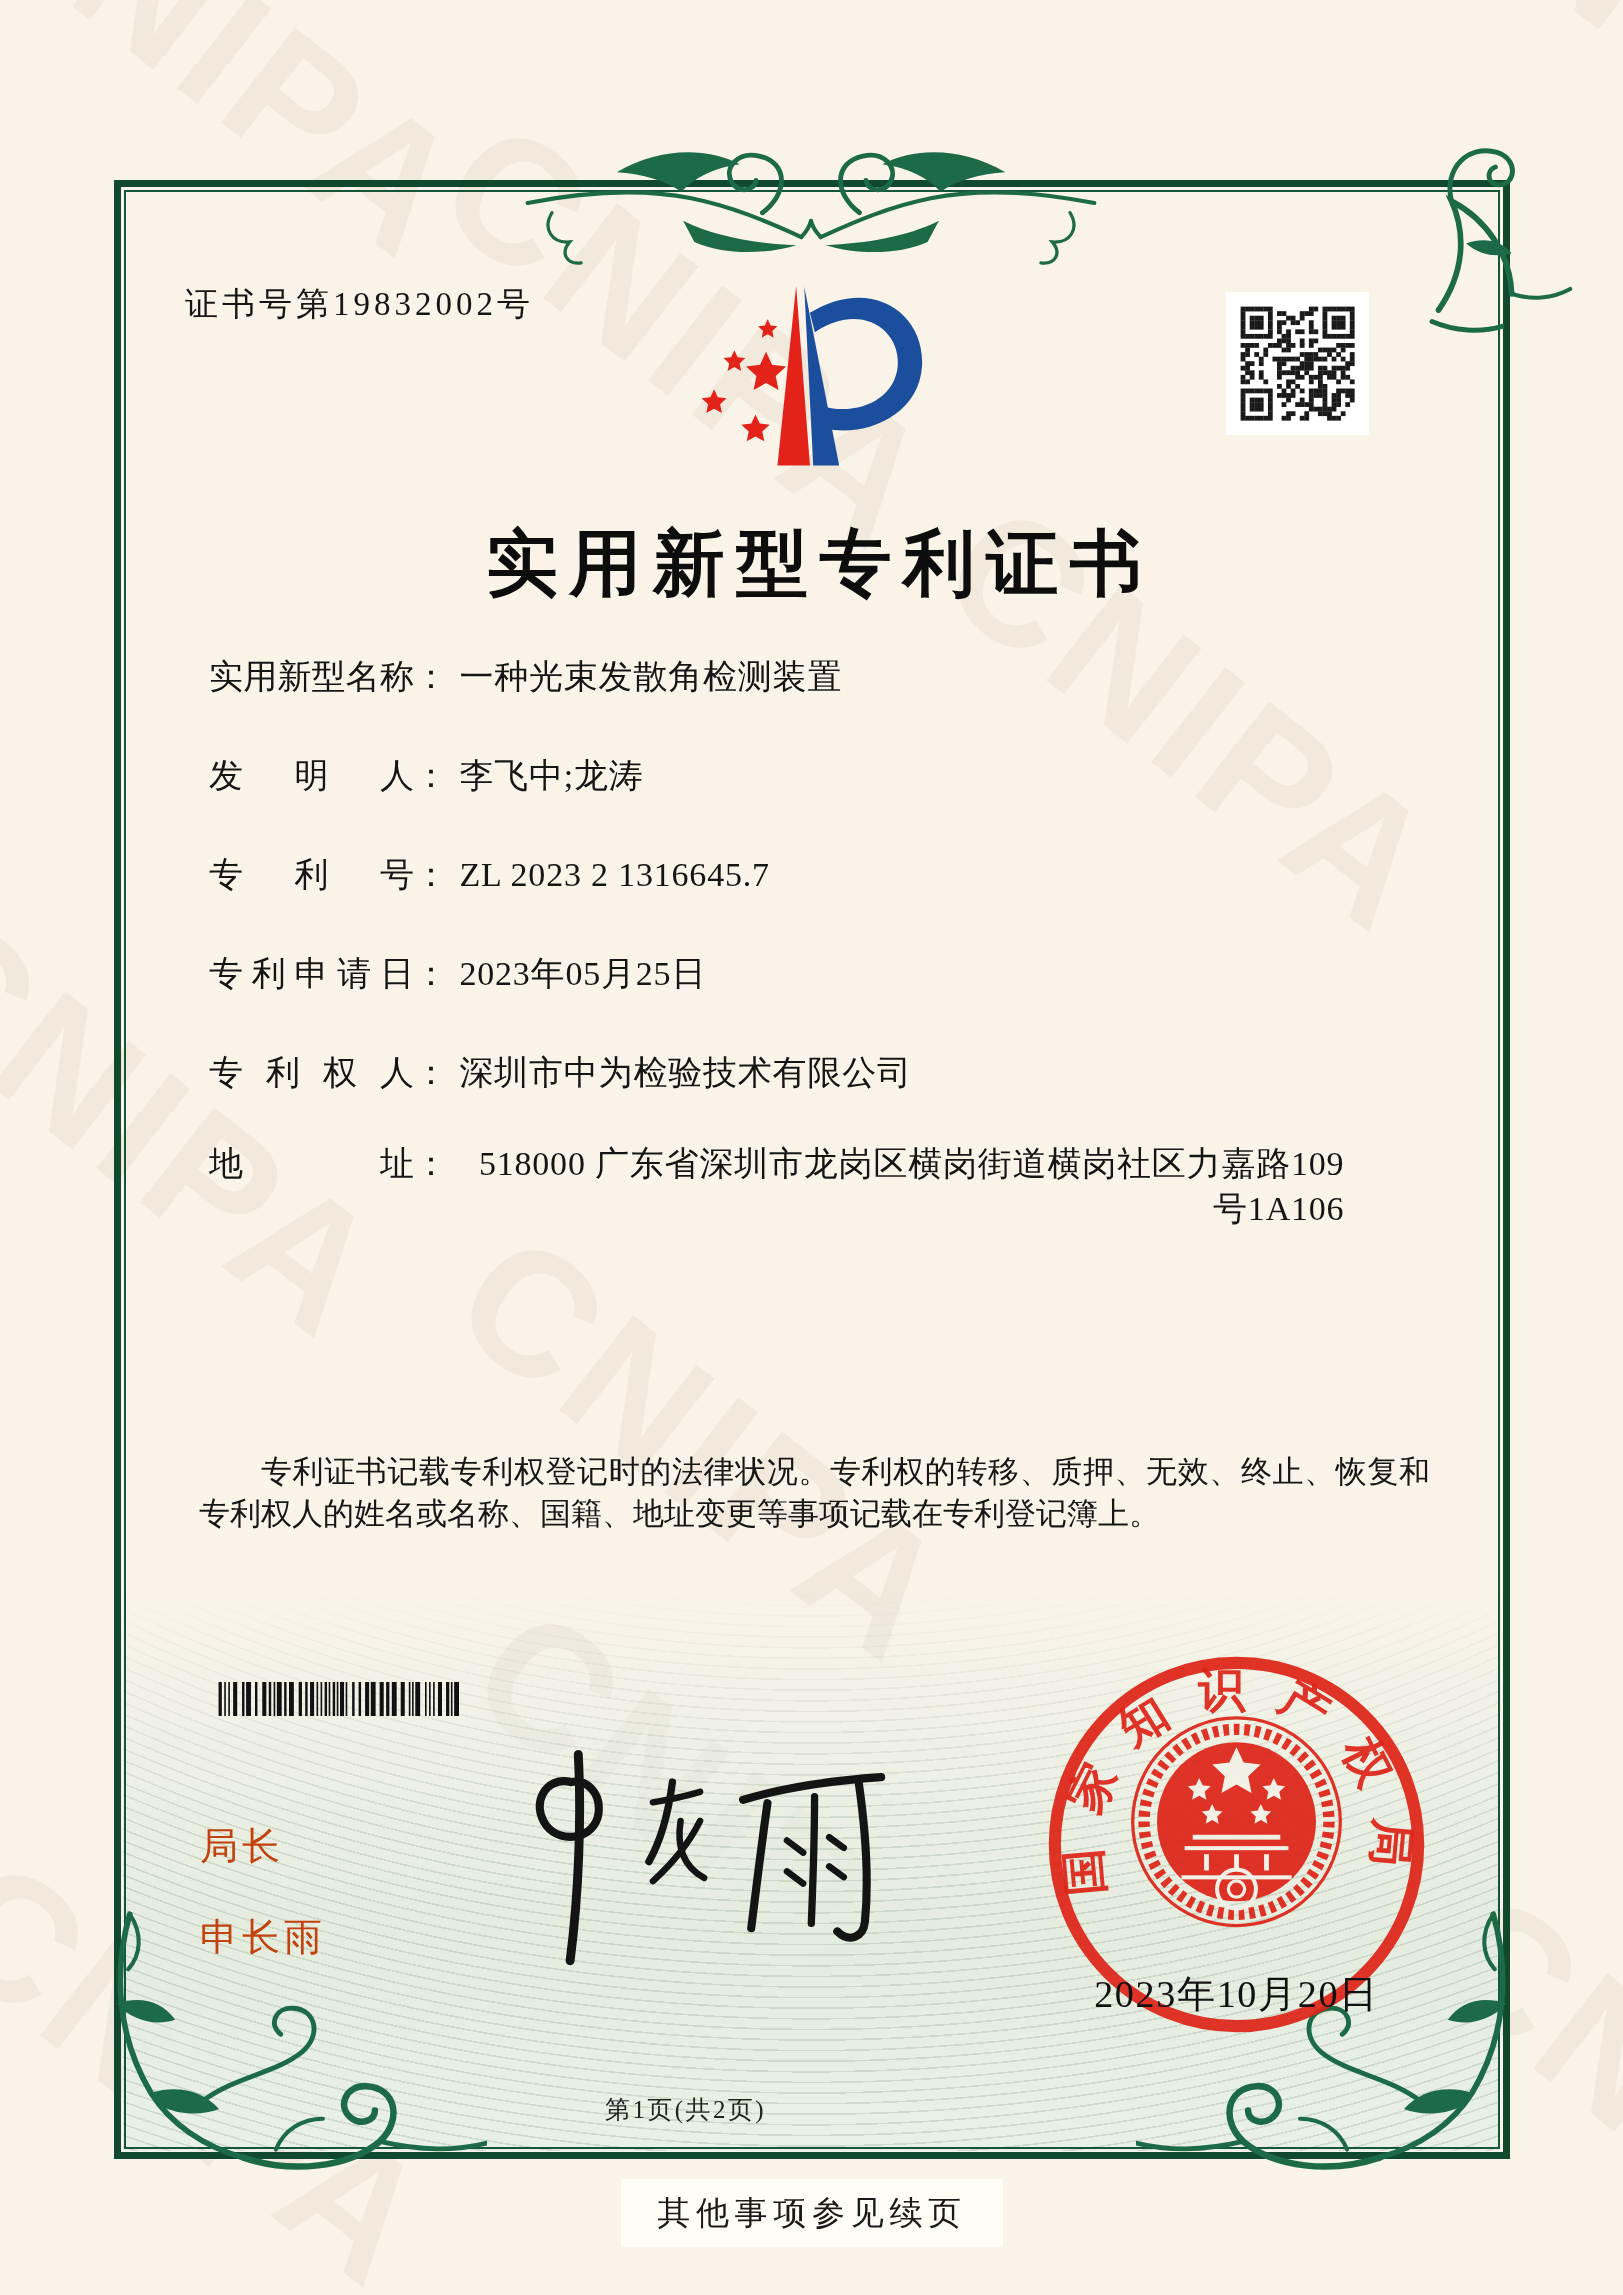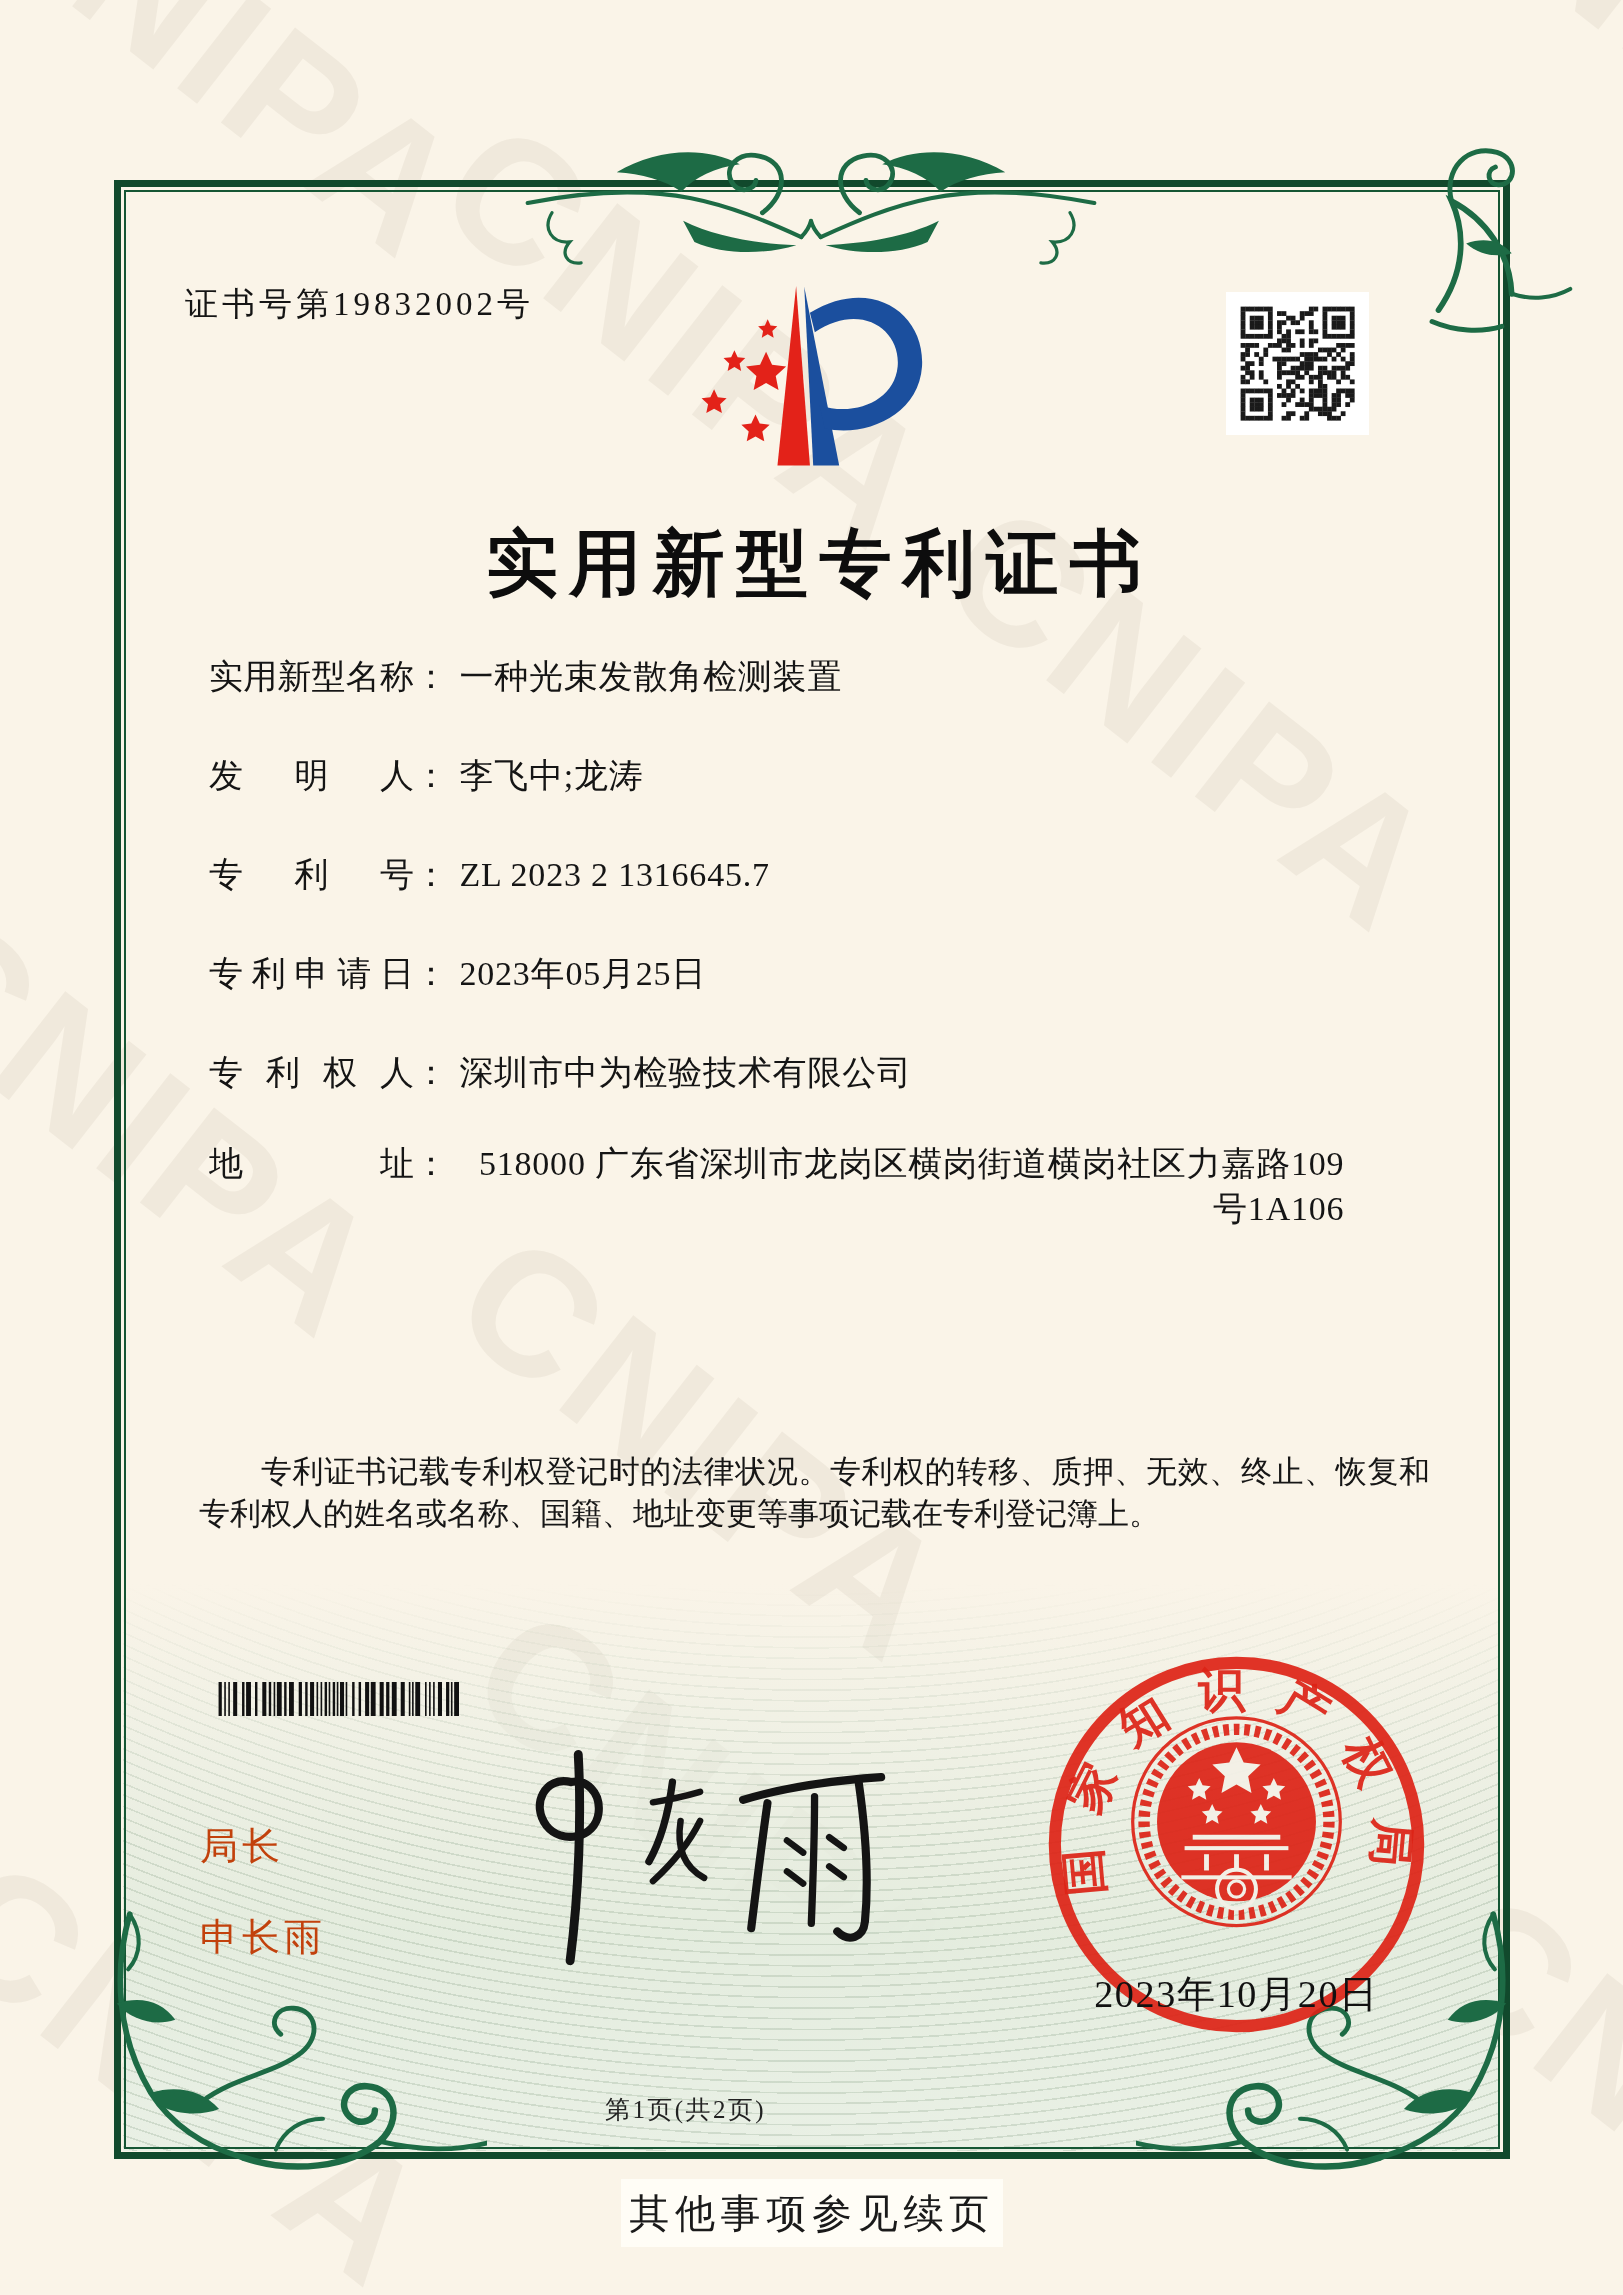--- a/index.html
+++ b/index.html
@@ -109,21 +109,21 @@
   .seal text{font-family:"Liberation Serif","DejaVu Serif",serif;}
   .page-num{
     position:absolute;left:0;top:2093px;width:1371px;
     text-align:center;font-size:25px;letter-spacing:2.4px;color:#222;
     z-index:3;
   }
   .cont-note{
     position:absolute;left:621px;top:2179px;width:382px;height:68px;
     background:#fffdf6;
     display:flex;align-items:center;justify-content:center;
-    font-size:40px;letter-spacing:5.7px;color:#1a1a1a;
+    font-size:33px;letter-spacing:5.7px;color:#1a1a1a;
     z-index:3;
   }
 </style>
 </head>
 <body>
 
 <div class="page">
 
   <div id="wmLayer">
       <span class="wm" style="left: -65px; top: -57px;">CNIPA</span>

